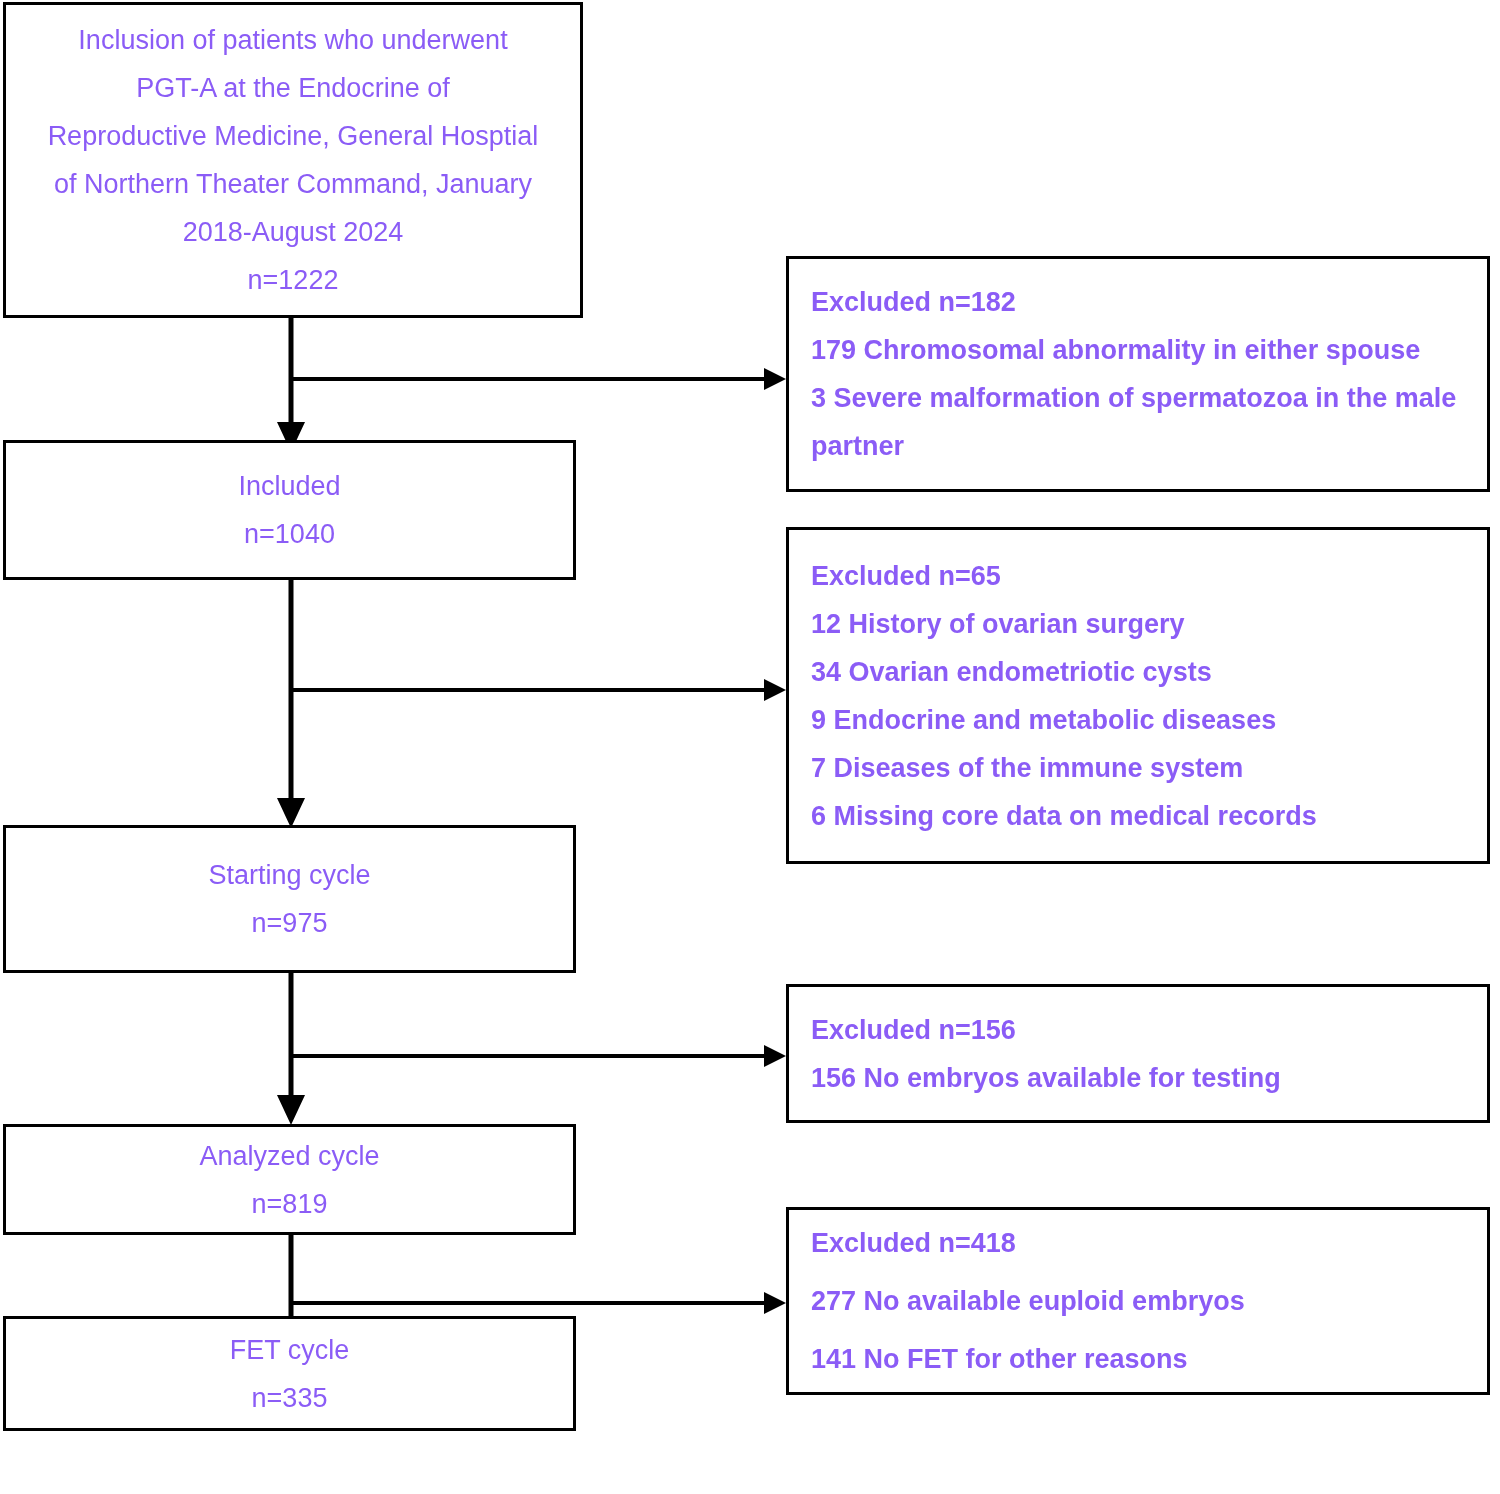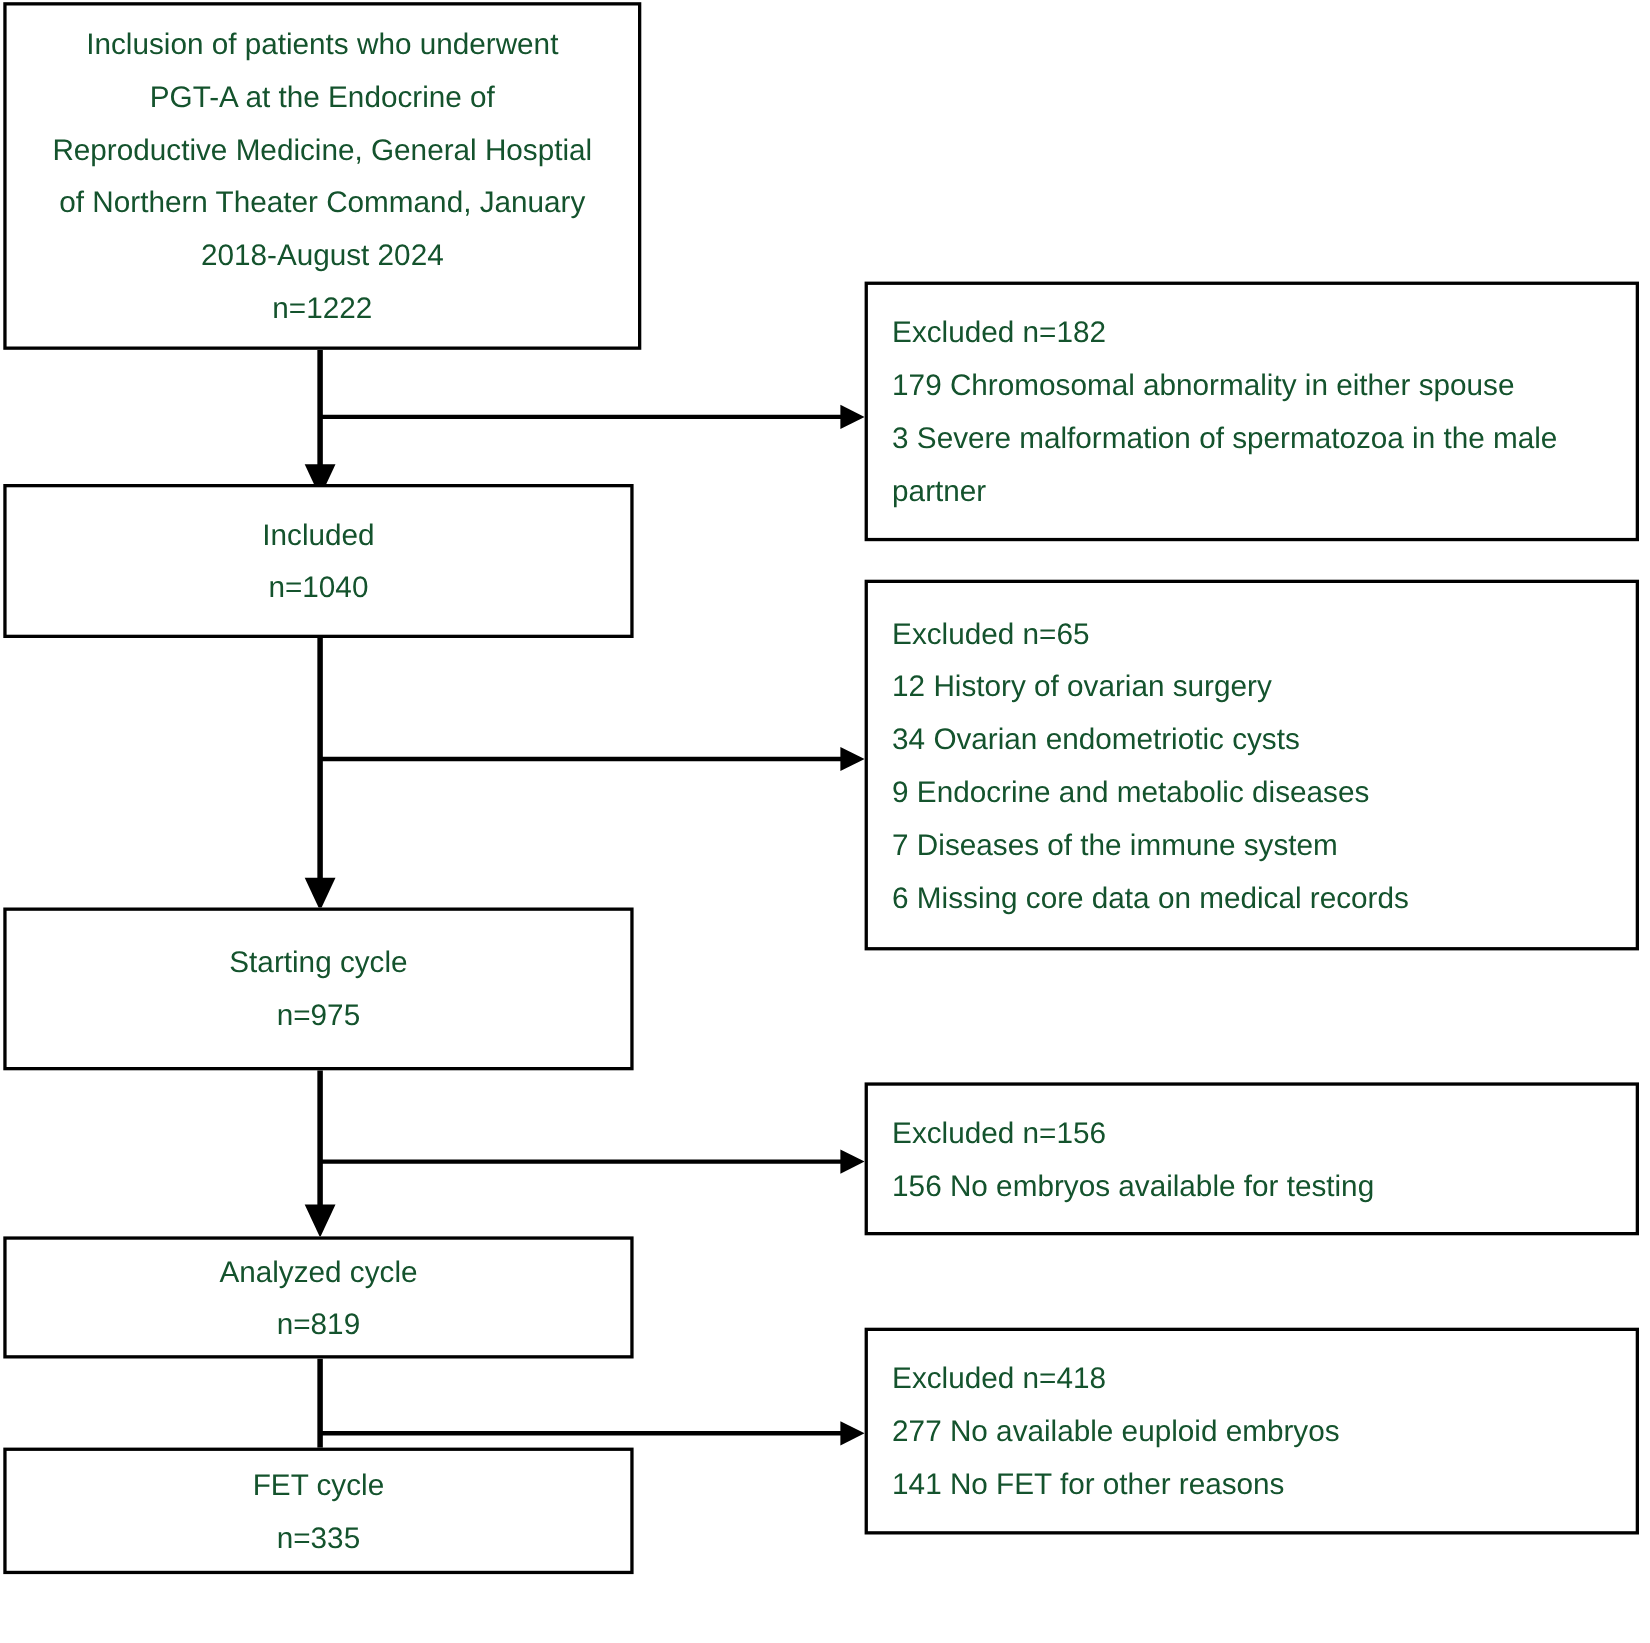--- a/index.html
+++ b/index.html
@@ -26,25 +26,26 @@
   }
   .node-box.center-node {
     align-items: center;
     text-align: center;
   }
   .node-box.left-node {
     align-items: flex-start;
     text-align: left;
     padding-left: 22px;
     padding-right: 14px;
+    font-weight: bold;
   }
   .node-line {
     font-size: 27px;
     line-height: 48px;
-    color: #14532d;
+    color: #8b5cf6;
     white-space: pre-wrap;
     letter-spacing: 0px;
   }
   .center-node .node-line {
     width: 100%;
   }
   .left-node .node-line {
     display: block;
   }
   svg.connectors {
@@ -143,19 +144,19 @@
     <span class="node-line">9 Endocrine and metabolic diseases</span>
     <span class="node-line">7 Diseases of the immune system</span>
     <span class="node-line">6 Missing core data on medical records</span>
   </div>
 
   <div class="node-box left-node" style="left:786px; top:984px; width:704px; height:139px;">
     <span class="node-line">Excluded n=156</span>
     <span class="node-line">156 No embryos available for testing</span>
   </div>
 
-  <div class="node-box left-node" style="left:786px; top:1207px; width:704px; height:188px;">
+  <div class="node-box left-node" style="left:786px; top:1207px; width:704px; height:188px;gap:10px;">
     <span class="node-line">Excluded n=418</span>
     <span class="node-line">277 No available euploid embryos</span>
     <span class="node-line">141 No FET for other reasons</span>
   </div>
 
 </div>
 
 </body></html>

